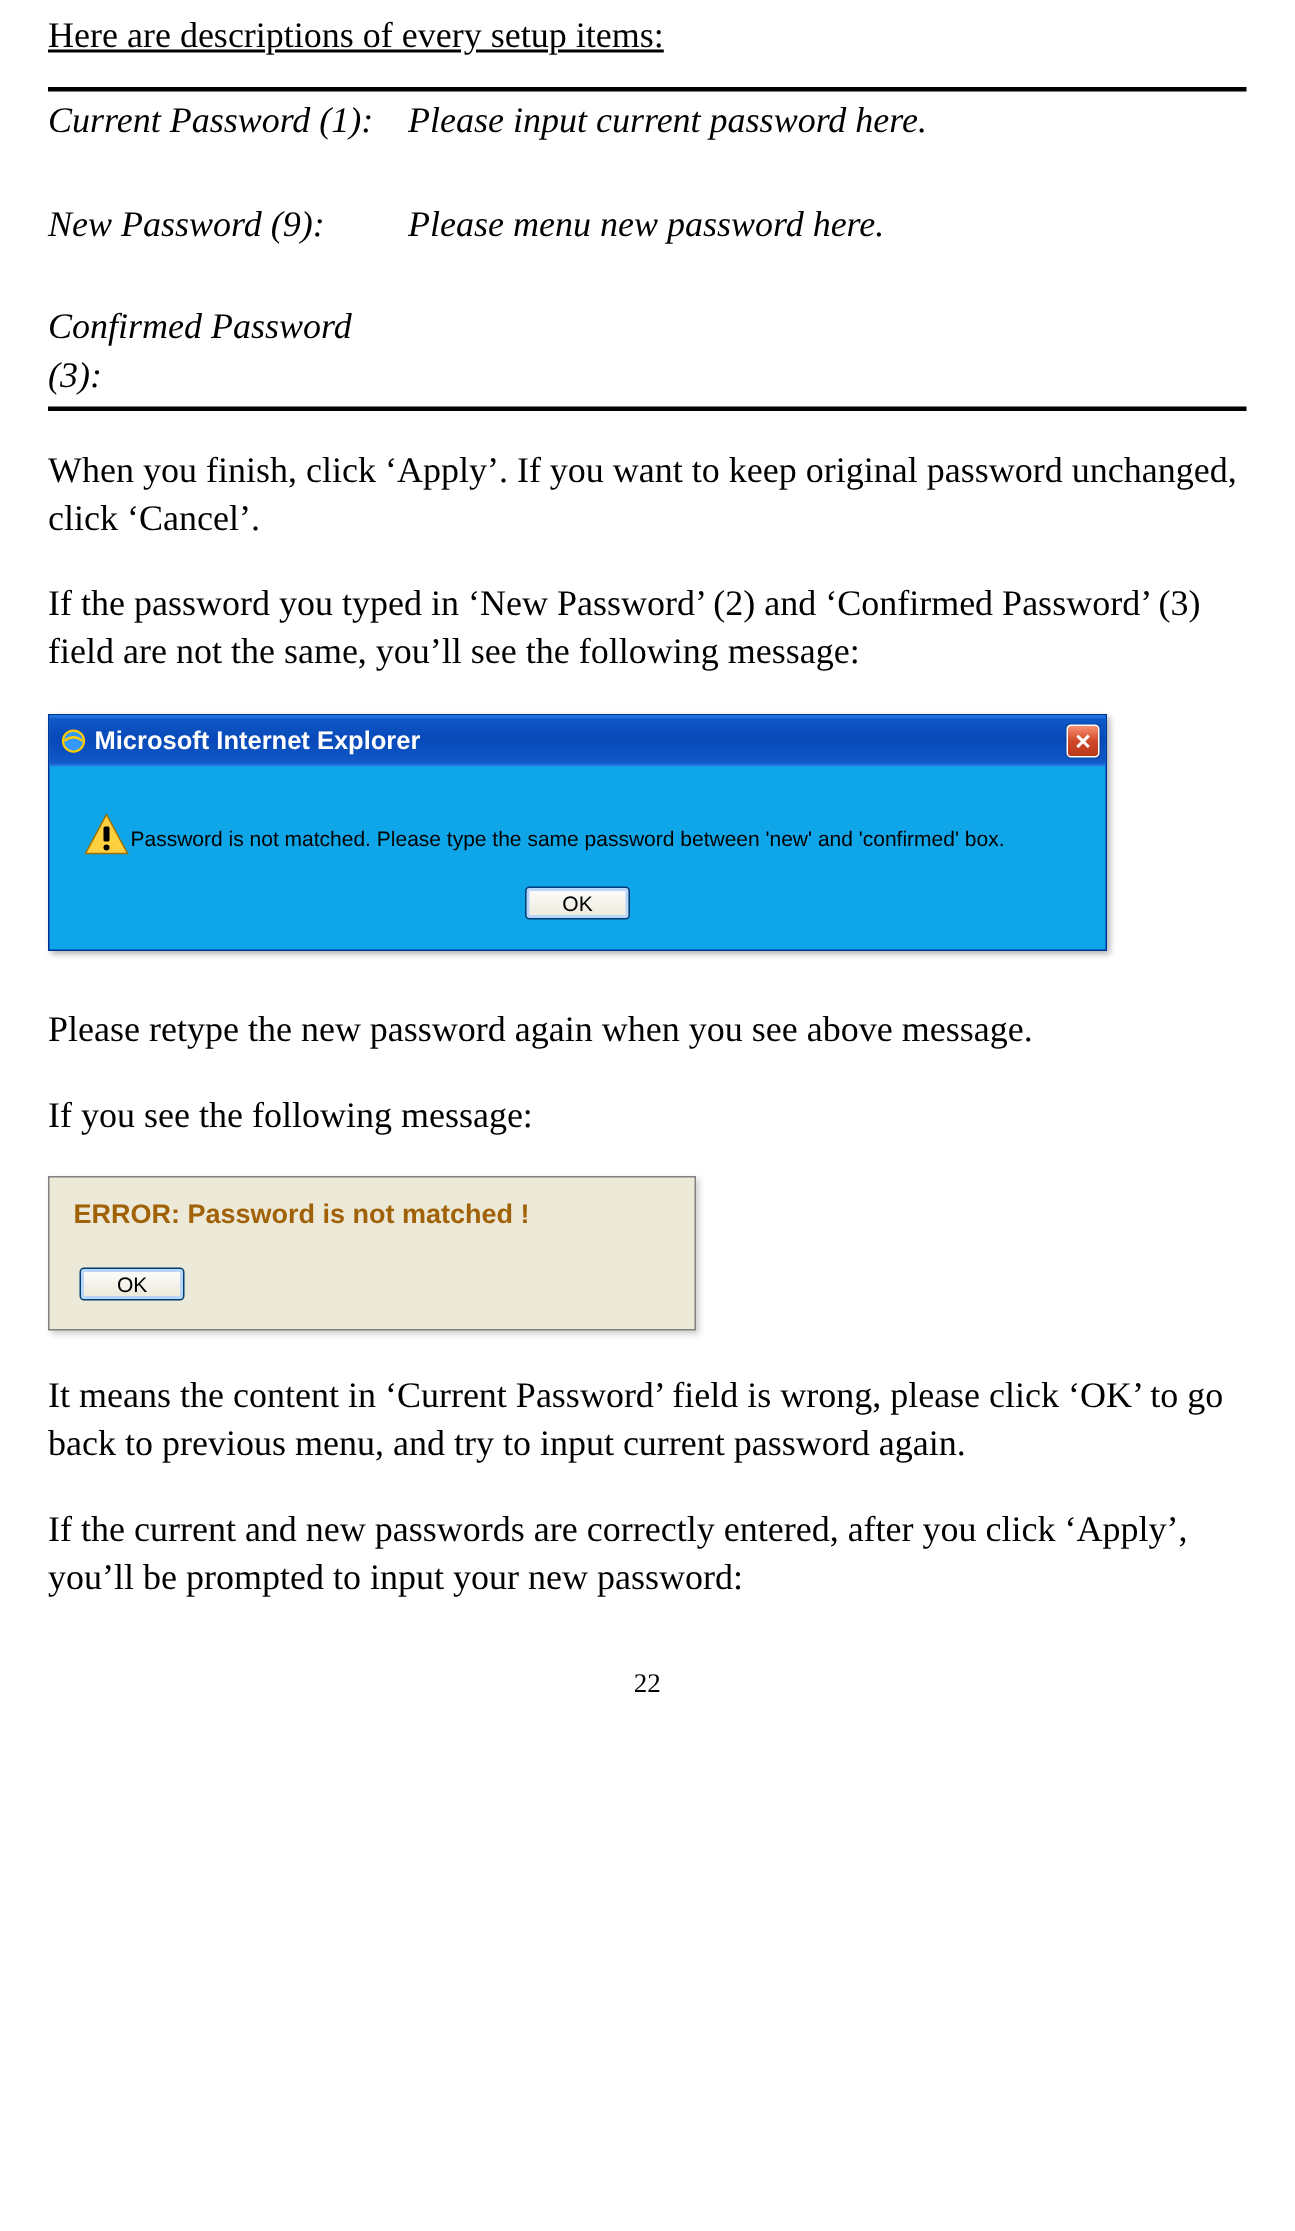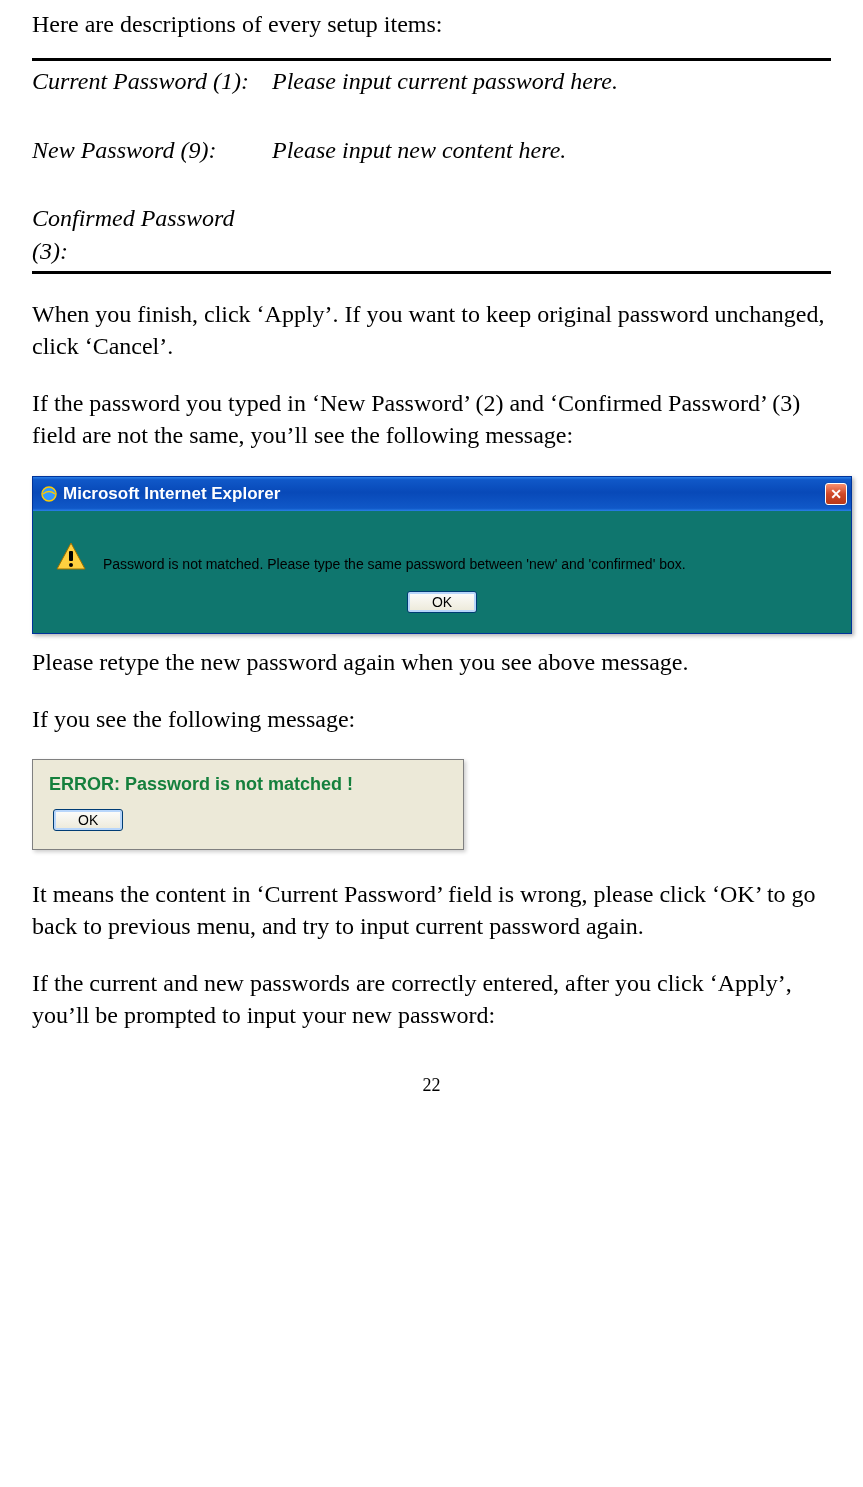--- a/index.html
+++ b/index.html
@@ -11,20 +11,21 @@
       font-family: "Times New Roman", Times, serif;
       font-size: 24px;
       line-height: 1.35;
       padding: 8px 32px 32px 32px;
       width: 863px;
       background: white;
       color: black;
     }
     .intro {
       margin-bottom: 18px;
+      text-decoration: underline;
     }
     .table-container {
       border-top: 3px solid black;
       border-bottom: 3px solid black;
       margin-bottom: 24px;
     }
     .table-row {
       display: flex;
       padding: 4px 0;
     }
@@ -38,23 +39,23 @@
       flex: 1;
     }
     .spacer-row {
       height: 28px;
     }
     .para {
       margin-bottom: 24px;
     }
     .dialog1 {
       border: 1px solid #003399;
-      width: 820px;
-      background: #0f766e;
-      margin-bottom: 12px;
+      width: 706px;
+      background: #0ea5e9;
+      margin-bottom: 37px;
       box-shadow: 2px 2px 4px rgba(0,0,0,0.3);
     }
     .titlebar {
       background: linear-gradient(to bottom, #2a80e8 0%, #1058c8 8%, #0849b8 45%, #1058c8 92%, #2a80e8 100%);
       color: white;
       font-family: "Tahoma", sans-serif;
       font-size: 17px;
       font-weight: bold;
       padding: 6px 4px 6px 8px;
       display: flex;
@@ -81,23 +82,22 @@
       align-items: center;
       justify-content: center;
       color: white;
       font-family: Arial, sans-serif;
       font-size: 14px;
       font-weight: bold;
       box-shadow: 0 0 1px rgba(0,0,0,0.5);
     }
     .dialog-body {
       display: flex;
-      align-items: flex-end;
+      align-items: center;
       padding: 28px 22px 12px 22px;
-      gap: 16px;
     }
     .warn-icon {
       width: 32px;
       height: 32px;
       flex-shrink: 0;
       margin-top: 2px;
     }
     .dialog-msg {
       font-family: Tahoma, sans-serif;
       font-size: 14px;
@@ -123,22 +123,22 @@
       width: 432px;
       background: #ece9d8;
       margin-bottom: 28px;
       box-shadow: 2px 2px 4px rgba(0,0,0,0.2);
       padding: 12px 12px 16px 12px;
     }
     .error-text {
       font-family: Arial, sans-serif;
       font-size: 18px;
       font-weight: bold;
-      color: #15803d;
-      margin-bottom: 4px;
+      color: #a16207;
+      margin-bottom: 16px;
       padding-left: 4px;
     }
     .dialog2-btns {
       padding-left: 8px;
     }
     .page-num {
       text-align: center;
       font-size: 18px;
       margin-top: 42px;
     }
@@ -149,21 +149,21 @@
 <p class="intro">Here are descriptions of every setup items:</p>
 
 <div class="table-container">
   <div class="table-row">
     <div class="table-label">Current Password (1):</div>
     <div class="table-desc">Please input current password here.</div>
   </div>
   <div class="spacer-row"></div>
   <div class="table-row">
     <div class="table-label">New Password (9):</div>
-    <div class="table-desc">Please input new content here.</div>
+    <div class="table-desc">Please menu new password here.</div>
   </div>
   <div class="spacer-row"></div>
   <div class="table-row">
     <div class="table-label">Confirmed Password (3):</div>
   </div>
 </div>
 
 <p class="para">When you finish, click ‘Apply’. If you want to keep original password unchanged, click ‘Cancel’.</p>
 
 <p class="para">If the password you typed in ‘New Password’ (2) and ‘Confirmed Password’ (3) field are not the same, you’ll see the following message:</p>

